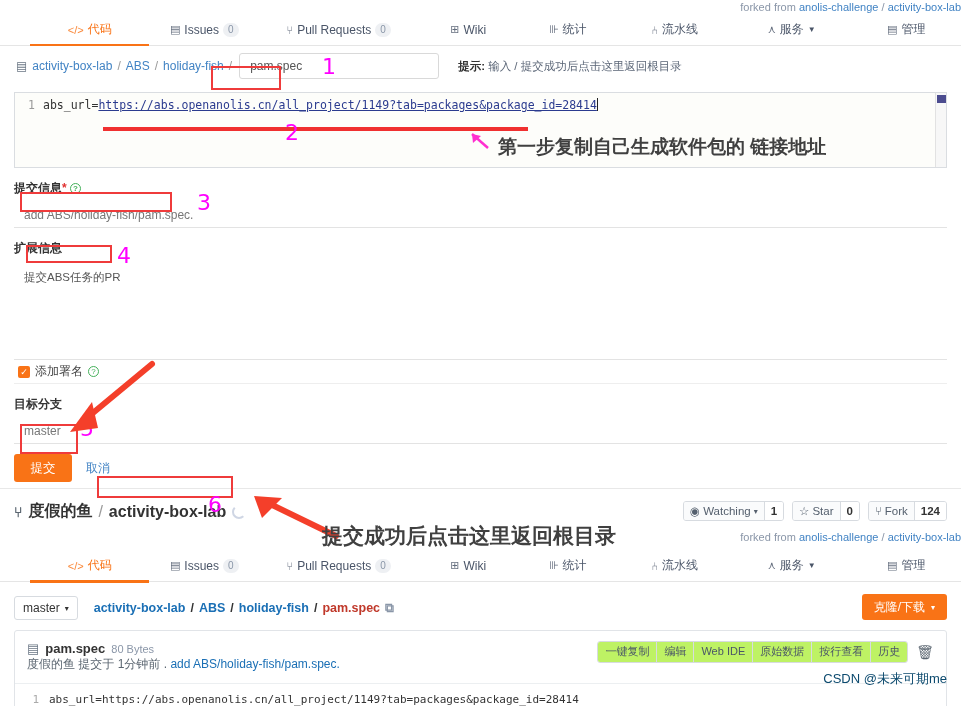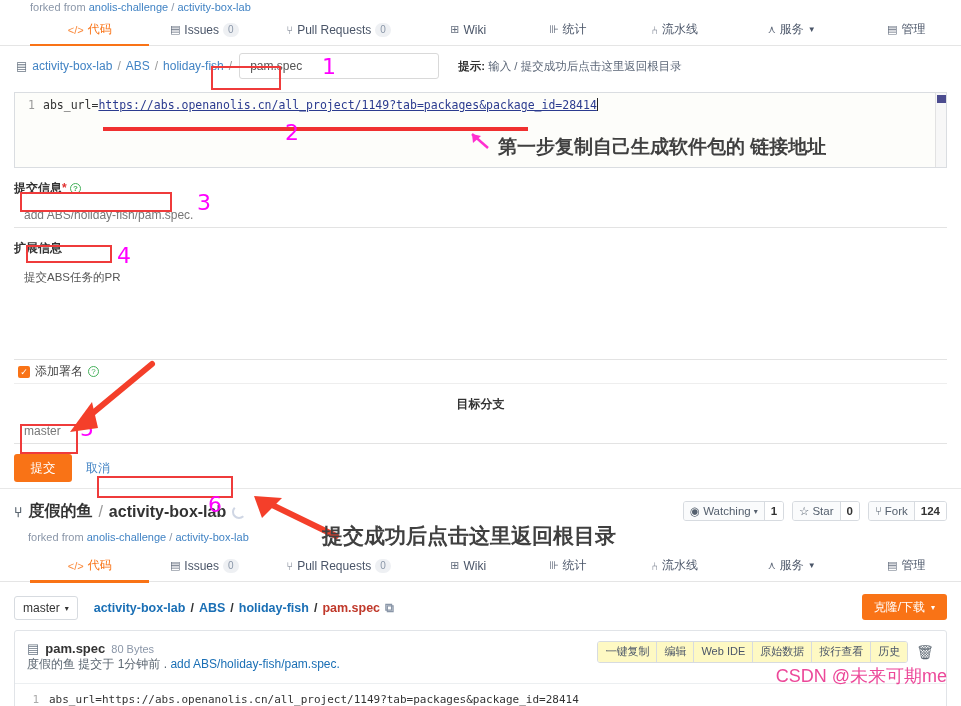--- a/index.html
+++ b/index.html
@@ -11,21 +11,21 @@
     font-size: 12px;
     color: #333;
     position: relative;
     overflow: hidden;
   }
   .screen { position:relative; width:961px; height:706px; }
 
   
   .forked-line {
     font-size: 11px; color: #8a96a8; padding-left: 30px;
-    height: 14px; line-height: 14px; white-space: nowrap;
+    height: 14px; line-height: 14px; white-space: nowrap; text-align: right;
   }
   .forked-line a { color:#4183c4; text-decoration:none; }
   .navbar {
     display:flex; align-items:center; height:32px;
     border-bottom:1px solid #e5e5e5; padding-left: 30px;
     background:#fff;
   }
   .navtab {
     display:flex; align-items:center; gap:4px;
     height:32px; color:#4a5568; white-space:nowrap;
@@ -104,21 +104,21 @@
   }
   .chk-row {
     display:flex; align-items:center; gap:5px; height:24px;
     border-bottom:1px solid #eee; padding-left:4px; font-size:12px;
     color:#444;
   }
   .chkbox {
     width:12px; height:12px; background:#f97316; border-radius:2px;
     color:#fff; font-size:9px; line-height:12px; text-align:center;
   }
-  .branch-label { margin-top:12px;text-align:center; }
+  .branch-label { margin-top:12px; }
   .btn-row { display:flex; align-items:center; gap:14px; margin-top:10px; }
   .btn-submit {
     background:#f97316; color:#fff; border:0; border-radius:3px;
     width:58px; height:28px; font-size:12.5px; cursor:pointer;
     font-family:inherit;
   }
   .btn-cancel { color:#4183c4; font-size:12px; cursor:pointer; }
 
   
   .divider { height:1px; background:#e8e8e8; margin-top:6px; }
@@ -175,21 +175,21 @@
   }
   .fname-row { display:flex; align-items:center; gap:6px; font-size:13px; font-weight:bold; color:#333; }
   .fsize { font-weight:normal; font-size:11px; color:#8a96a8; }
   .commit-row { margin-top:0; font-size:12px; color:#5a6570; }
   .commit-row .author { color:#5a6570; }
   .commit-row .msg { color:#1a6fb5; }
   .file-actions { position:absolute; right:12px; top:10px; display:flex; align-items:center; gap:8px; }
   .act-group { display:flex; border:1px solid #d7dbe0; border-radius:3px; overflow:hidden; }
   .act-group div {
     padding:0 7px; height:20px; line-height:19px; font-size:11px;
-    color:#4a5568; border-right:1px solid #d7dbe0; background:#fef9c3;
+    color:#4a5568; border-right:1px solid #d7dbe0; background:#bef264;
   }
   .act-group div:last-child { border-right:0; }
   .trash { font-size:14px; color:#5a6570; }
   .file-body { padding:6px 0 0 0; }
   .file-code-line {
     display:flex; font-family:"DejaVu Sans Mono","Liberation Mono",monospace;
     font-size:11px; padding: 3px 0 6px 0;
   }
   .file-code-line .gutter { width:34px; color:#aaa; text-align:right; padding-right:10px; }
 
@@ -200,21 +200,21 @@
     line-height:1;
   }
   .red-box { position:absolute; border:2px solid #ef3b3b; }
   .mag-text {
     color:#404040; font-size:17px; font-weight:bold; white-space:nowrap;
   }
   .mag-text.big { font-size:19px; }
   .red-underline { position:absolute; height:4px; background:#f03030; }
   .wm {
     position:absolute; right:14px; bottom:18px;
-    color:#ec4899; font-size:18px;
+    color:#0c4a6e; font-size:13px;
   }
 </style>
 </head>
 <body>
 
 <div class="screen">
 
   <div class="forked-line">
     <span>forked from</span>
     <a href="#">anolis-challenge</a>

